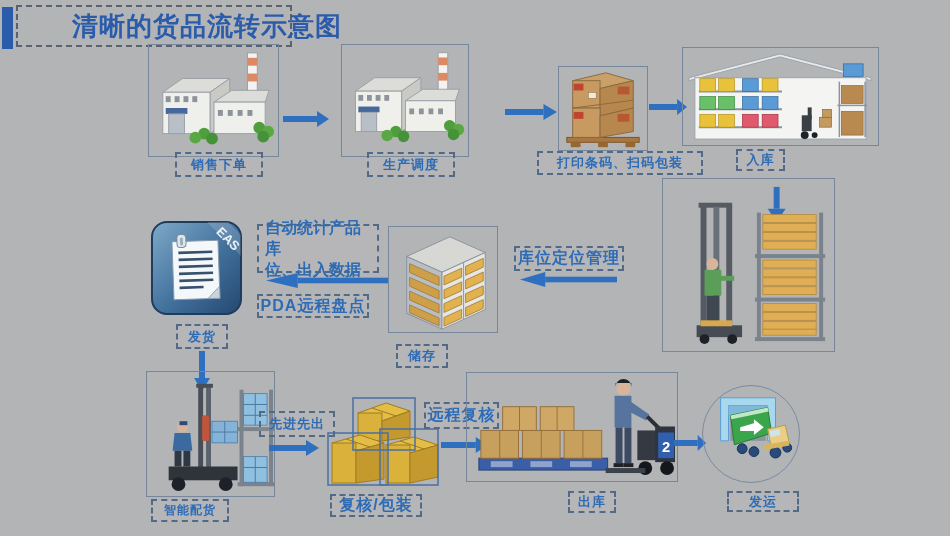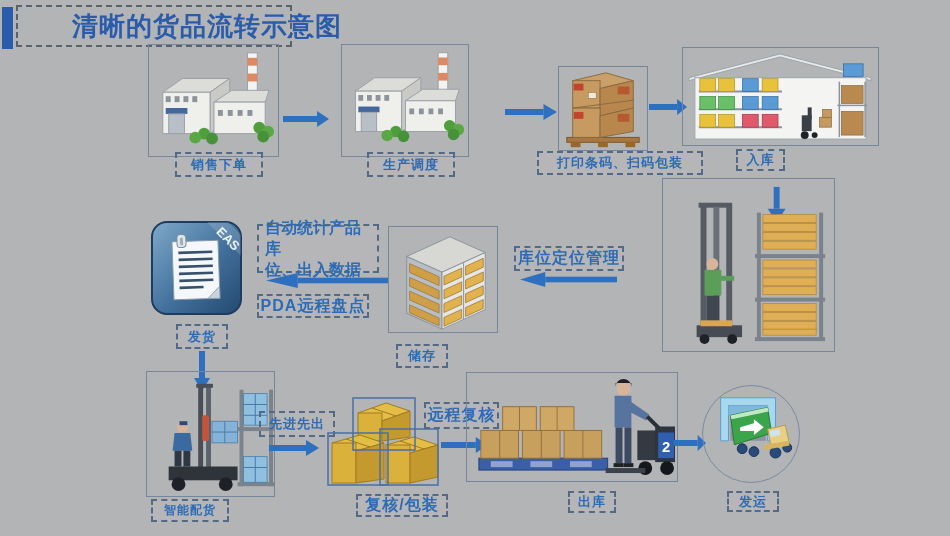--- a/index.html
+++ b/index.html
@@ -345,21 +345,21 @@
       <line x1="44" y1="13" x2="68" y2="21" stroke="#a07c20"></line>
       <line x1="18" y1="44" x2="42" y2="52" stroke="#a07c20"></line>
       <line x1="72" y1="46" x2="96" y2="54" stroke="#a07c20"></line>
       <g fill="none" stroke="#4a6fa5" stroke-width="1.5">
         <rect x="25" y="3" width="62" height="52"></rect>
         <rect x="0" y="38" width="60" height="52"></rect>
         <rect x="52" y="34" width="58" height="56"></rect>
       </g>
     </svg>
   </div>
-  <div class="lbl" style="left:356px;top:494px;width:92px;height:23px;font-size:16px;">复核/包装</div>
+  <div class="lbl" style="left:330px;top:494px;width:92px;height:23px;font-size:16px;">复核/包装</div>
 
   <div class="lbl small" style="left:424px;top:402px;width:75px;height:27px;">远程复核</div>
   <div class="arrow" style="left:441px;top:437px;width:47px;height:16px;">
     <svg viewBox="0 0 50 16" preserveAspectRatio="none">
         <rect x="0" y="5" width="37" height="6" fill="#2e6fc0"></rect>
         <polygon points="37,0 50,8 37,16" fill="#2e6fc0"></polygon>
       </svg>
   </div>
 
   <div class="imgbox" style="left:466px;top:372px;width:212px;height:110px;">
@@ -417,15 +417,15 @@
       <polygon points="38,42 52,38 52,34 62,42 52,50 52,46 38,46" fill="#ffffff"></polygon>
       <polygon points="66,44 84,40 88,58 70,64" fill="#e9cf86" stroke="#b89a50"></polygon>
       <polygon points="68,46 78,44 79,50 69,52" fill="#cfe3ef"></polygon>
       <circle cx="40" cy="64" r="5" fill="#2a4a7a" stroke="#16305a"></circle>
       <circle cx="52" cy="67" r="5" fill="#2a4a7a" stroke="#16305a"></circle>
       <circle cx="74" cy="68" r="5.5" fill="#2a4a7a" stroke="#16305a"></circle>
       <circle cx="86" cy="63" r="4.5" fill="#2a4a7a" stroke="#16305a"></circle>
       <rect x="62" y="58" width="26" height="5" fill="#d8b45e" transform="rotate(-10 75 60)"></rect>
     </svg>
   </div>
-  <div class="lbl" style="left:727px;top:491px;width:52px;height:21px;">发运</div>
+  <div class="lbl" style="left:727px;top:491px;width:72px;height:21px;">发运</div>
 
 </div>
 
 </body></html>

